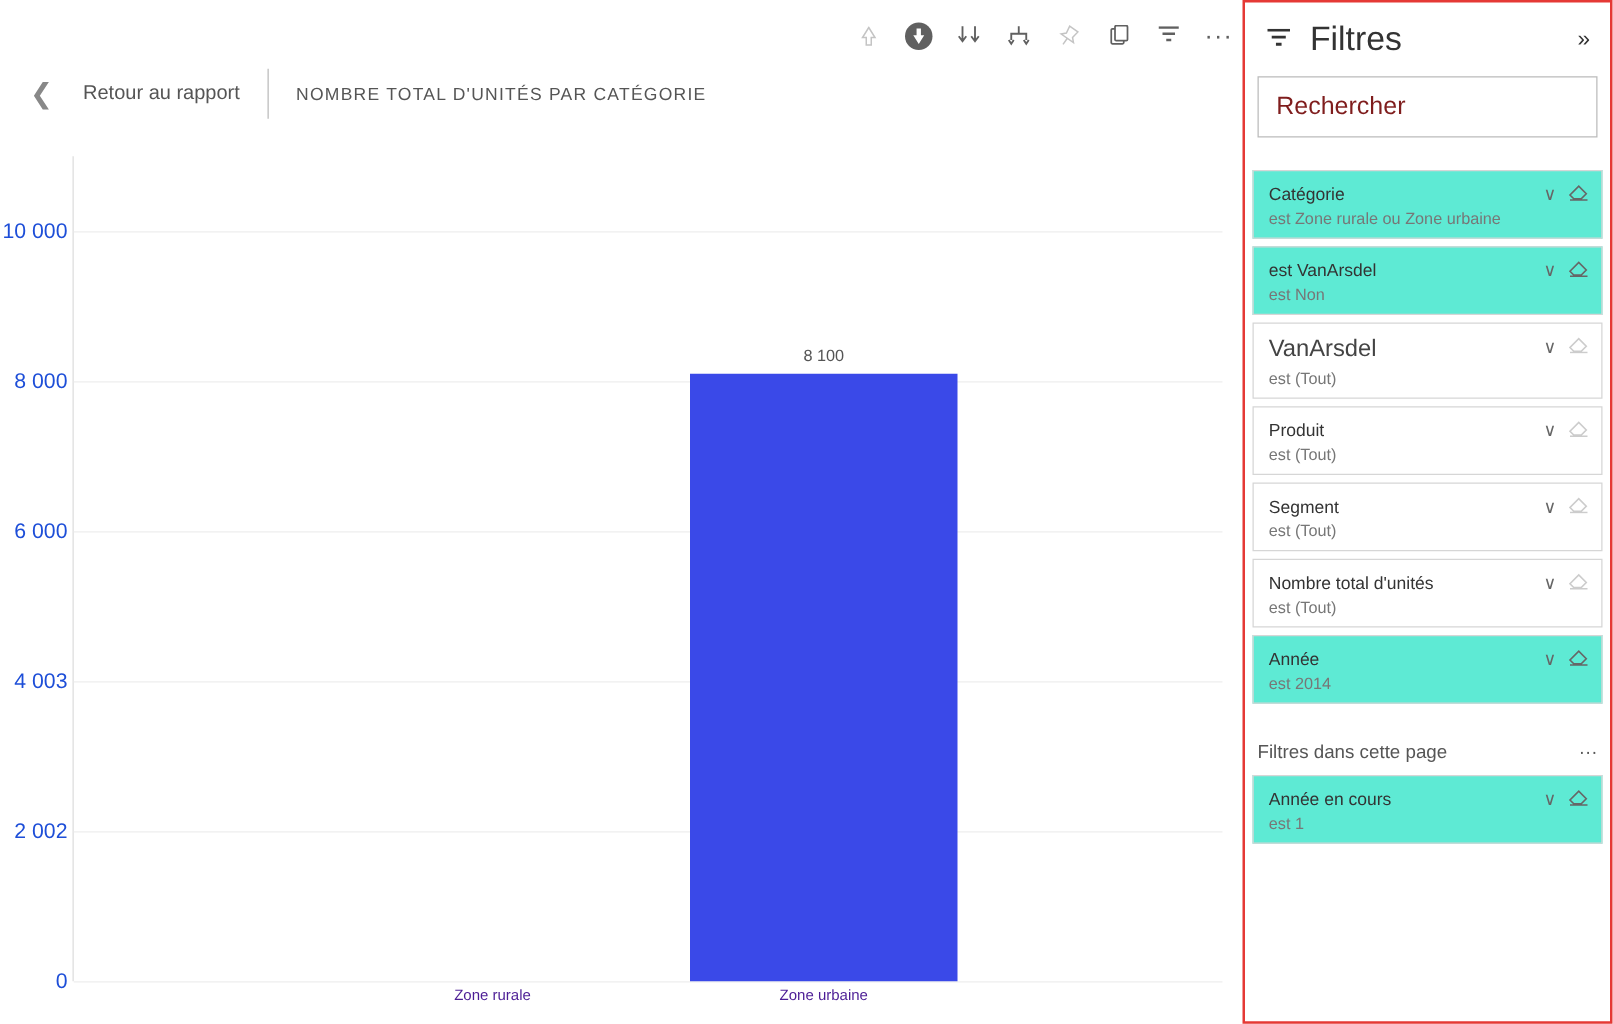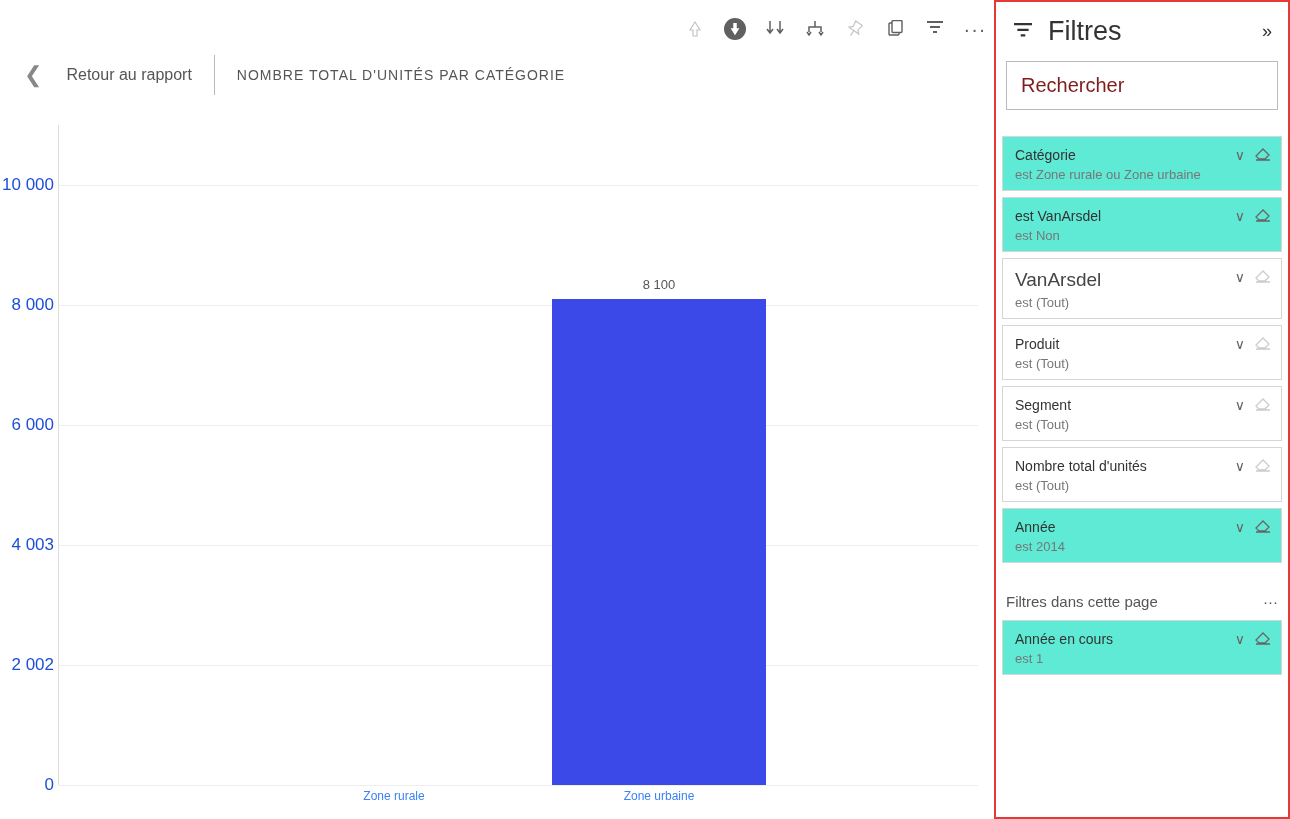--- a/index.html
+++ b/index.html
@@ -106,21 +106,21 @@
     transform: translateX(-50%);
     top: -22px;
     font-size: 13px;
     color: #555;
     white-space: nowrap;
   }
   .cat-label {
     position: absolute;
     top: 664px;
     font-size: 12px;
-    color: #3b82f6;
+    color: #4c1d95;
     text-align: center;
     transform: translateX(-50%);
   }
 
   
   .panel-header {
     display: flex;
     align-items: center;
     padding: 8px 10px 0 10px;
   }

